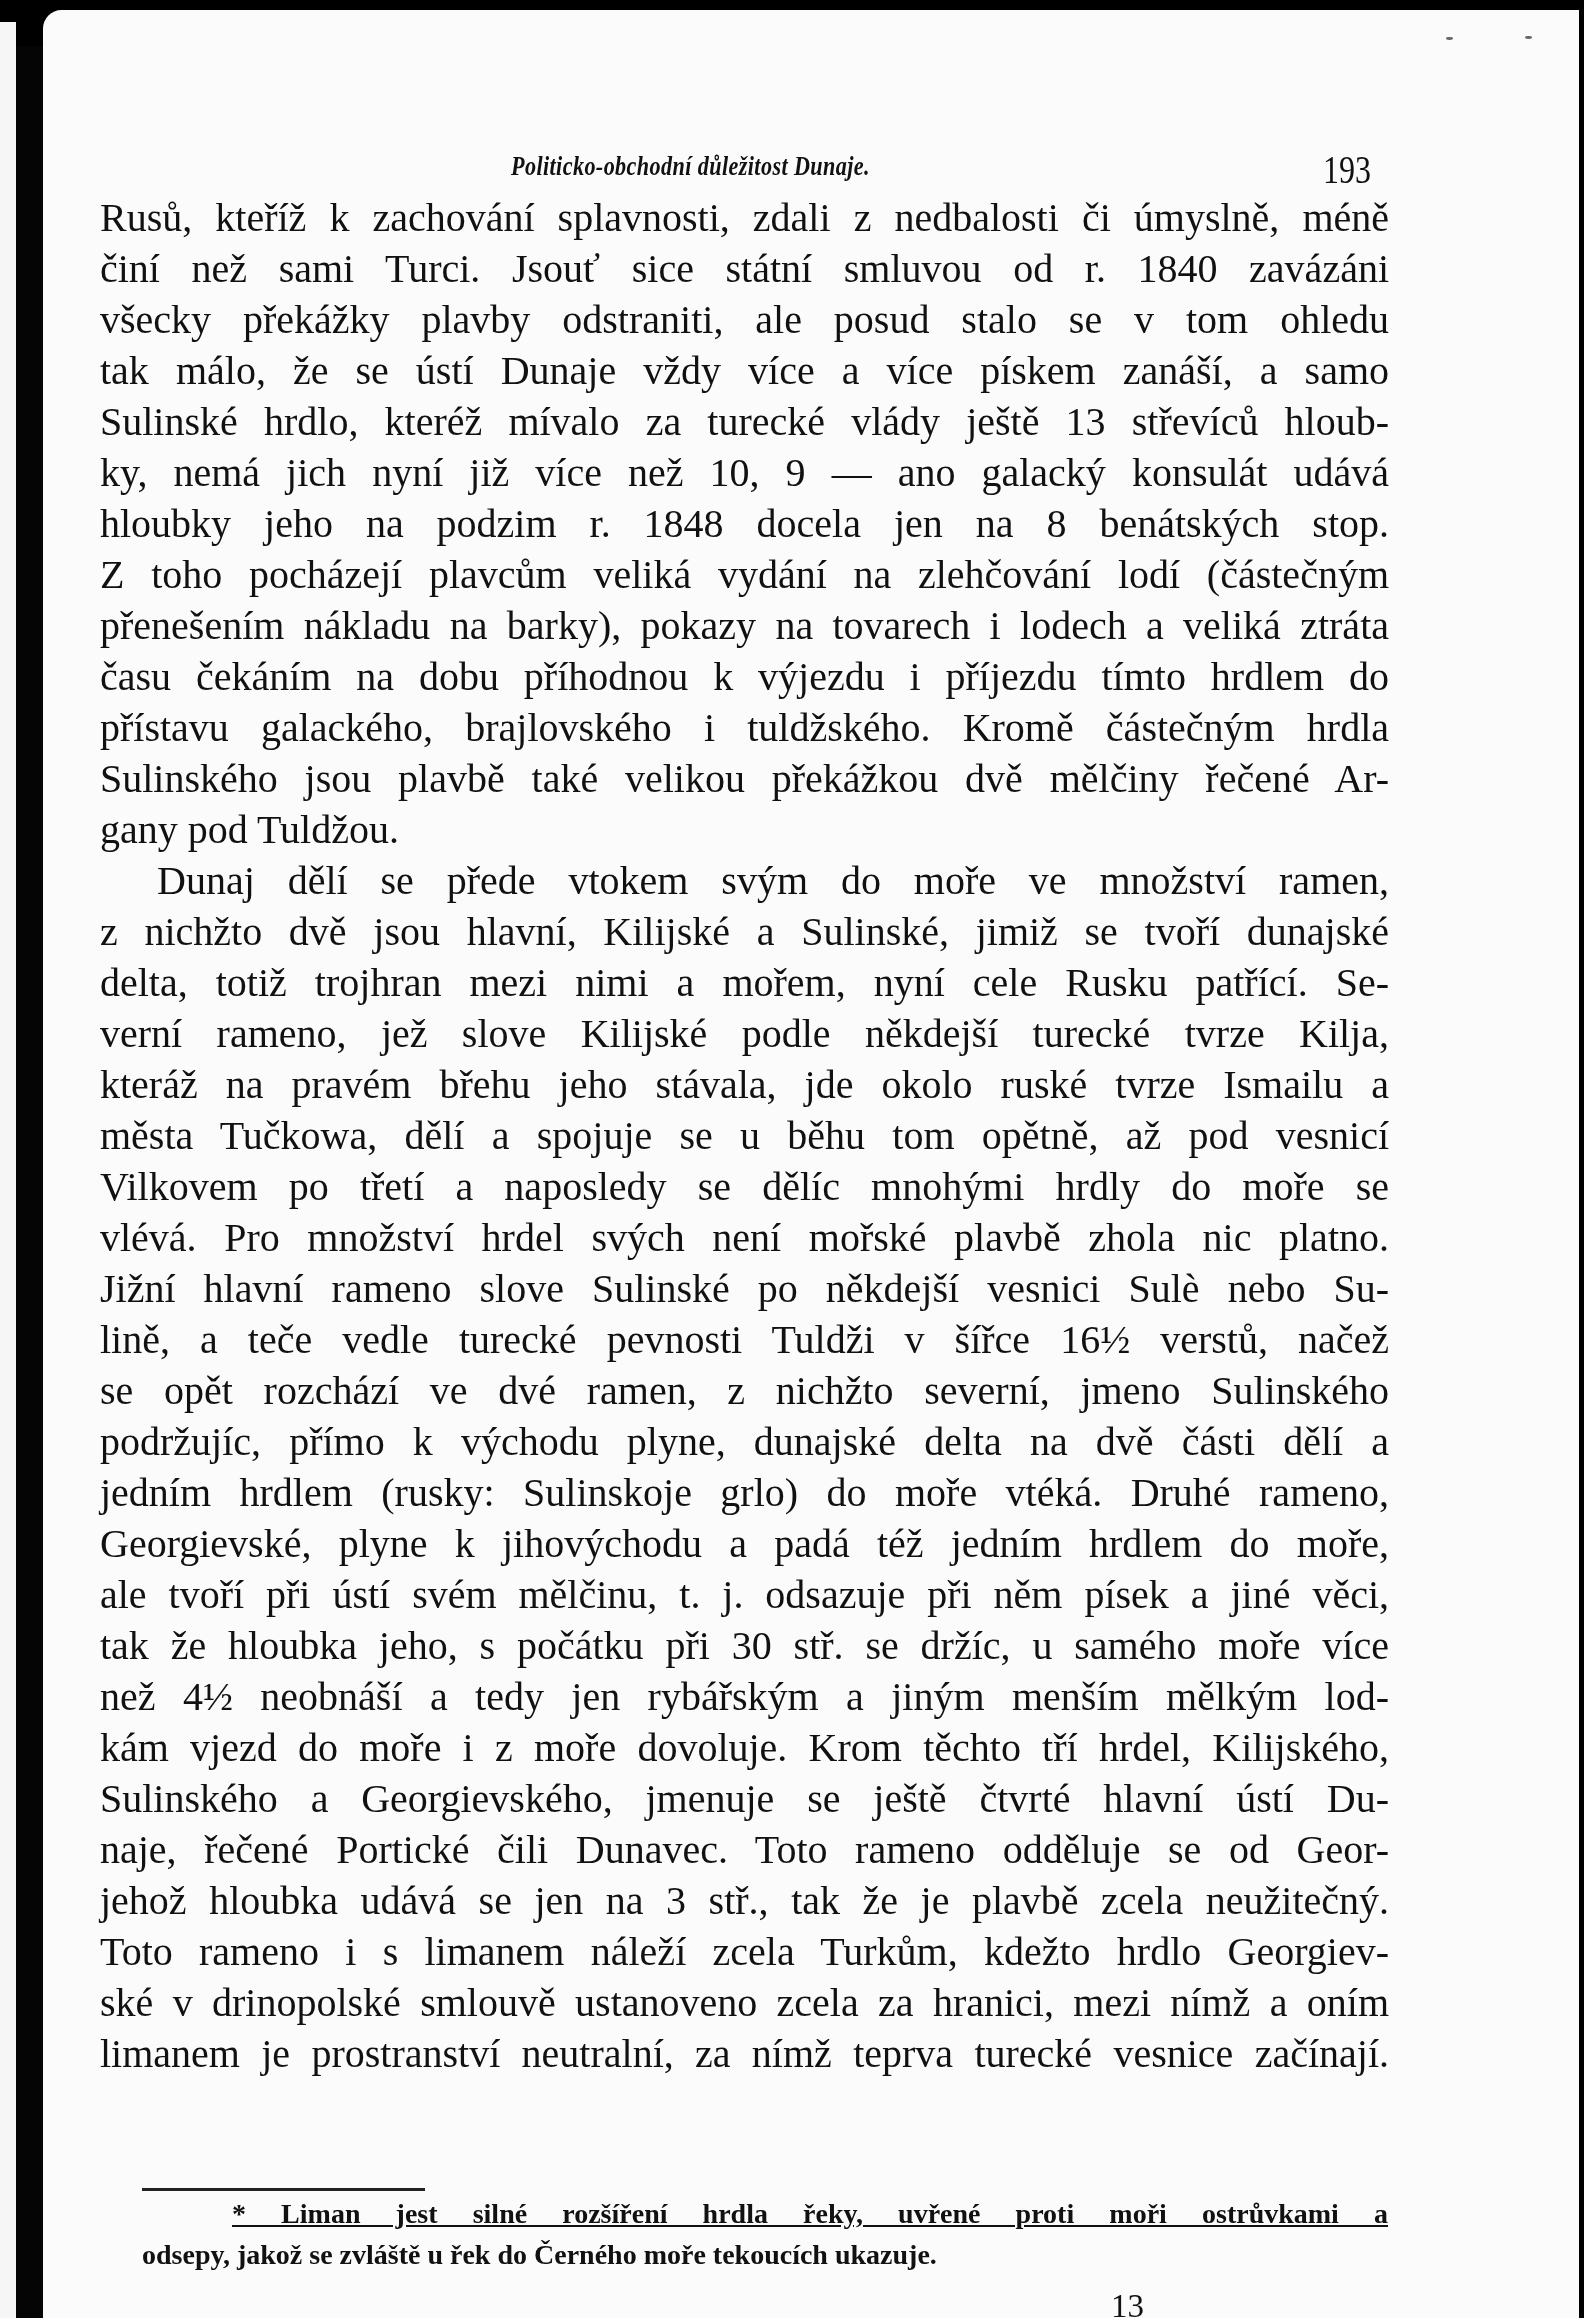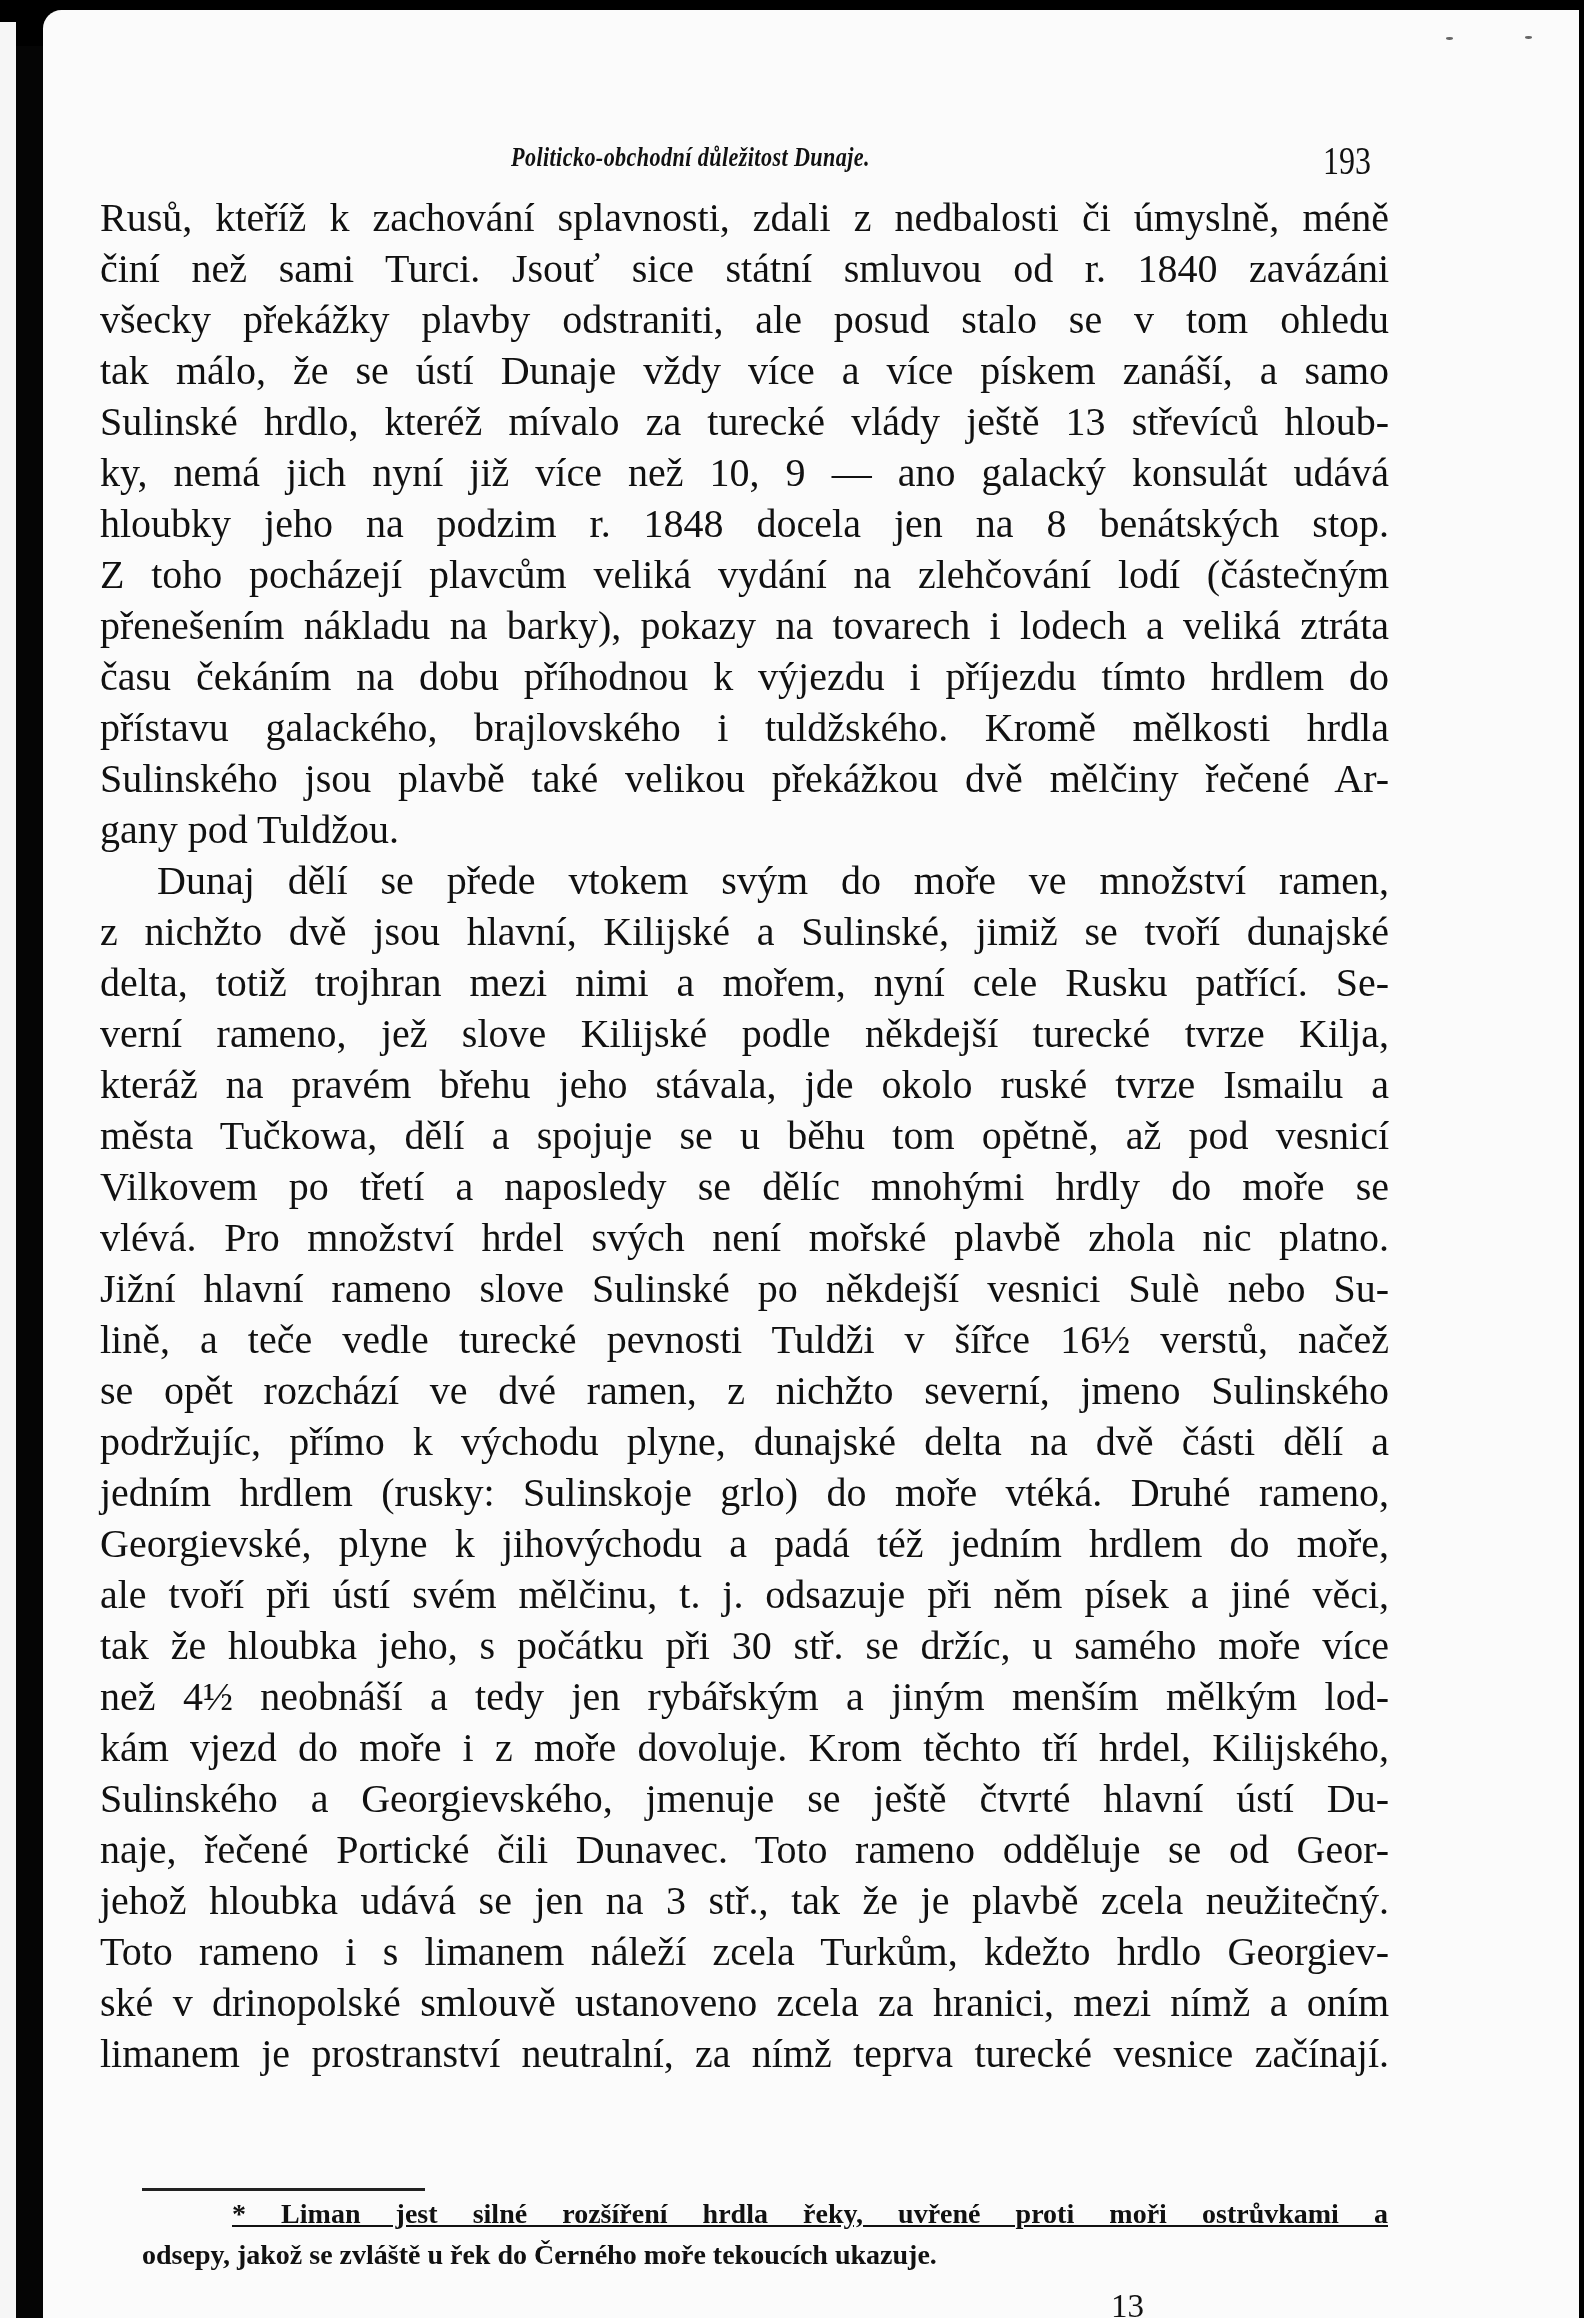--- a/index.html
+++ b/index.html
@@ -30,21 +30,21 @@
       left: 43px;
       top: 10.2px;
       width: 1536px;
       height: 2523px;
       background: #fbfbfb;
       border-top-left-radius: 18.5px;
       border-bottom-left-radius: 56px 18.5px;
     }
     .running-head {
       position: absolute;
-      top: 127px;
+      top: 136px;
       left: 0;
       width: 100%;
       height: 46px;
     }
     .running-title {
       position: absolute;
       left: 468px;
       top: 4.6px;
       font-family: "Liberation Serif", serif;
       font-style: italic;
@@ -151,21 +151,21 @@
   <span class="line">Rusů, kteříž k zachování splavnosti, zdali z nedbalosti či úmyslně, méně</span>
   <span class="line">činí než sami Turci. Jsouť sice státní smluvou od r. 1840 zavázáni</span>
   <span class="line">všecky překážky plavby odstraniti, ale posud stalo se v tom ohledu</span>
   <span class="line">tak málo, že se ústí Dunaje vždy více a více pískem zanáší, a samo</span>
   <span class="line">Sulinské hrdlo, kteréž mívalo za turecké vlády ještě 13 střevíců hloub-</span>
   <span class="line">ky, nemá jich nyní již více než 10, 9 — ano galacký konsulát udává</span>
   <span class="line">hloubky jeho na podzim r. 1848 docela jen na 8 benátských stop.</span>
   <span class="line">Z toho pocházejí plavcům veliká vydání na zlehčování lodí (částečným</span>
   <span class="line">přenešením nákladu na barky), pokazy na tovarech i lodech a veliká ztráta</span>
   <span class="line">času čekáním na dobu příhodnou k výjezdu i příjezdu tímto hrdlem do</span>
-  <span class="line">přístavu galackého, brajlovského i tuldžského. Kromě mělkosti hrdla</span>
+  <span class="line">přístavu galackého, brajlovského i tuldžského. Kromě částečným hrdla</span>
   <span class="line">Sulinského jsou plavbě také velikou překážkou dvě mělčiny řečené Ar-</span>
   <span class="line last">gany pod Tuldžou.</span>
   <span class="line indent">Dunaj dělí se přede vtokem svým do moře ve množství ramen,</span>
   <span class="line">z nichžto dvě jsou hlavní, Kilijské a Sulinské, jimiž se tvoří dunajské</span>
   <span class="line">delta, totiž trojhran mezi nimi a mořem, nyní cele Rusku patřící. Se-</span>
   <span class="line">verní rameno, jež slove Kilijské podle někdejší turecké tvrze Kilja,</span>
   <span class="line">kteráž na pravém břehu jeho stávala, jde okolo ruské tvrze Ismailu a</span>
   <span class="line">města Tučkowa, dělí a spojuje se u běhu tom opětně, až pod vesnicí</span>
   <span class="line">Vilkovem po třetí a naposledy se dělíc mnohými hrdly do moře se</span>
   <span class="line">vlévá. Pro množství hrdel svých není mořské plavbě zhola nic platno.</span>

